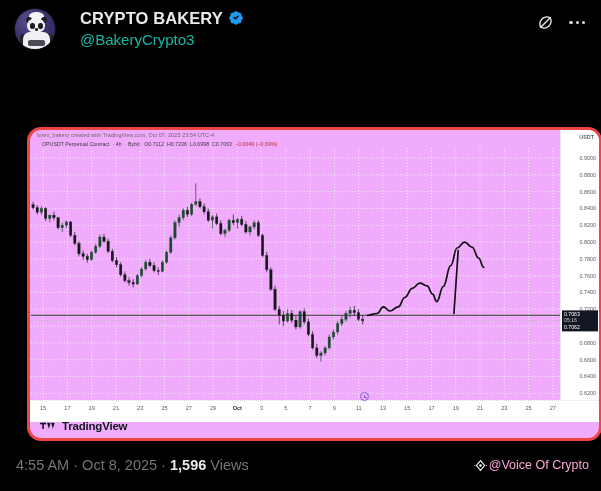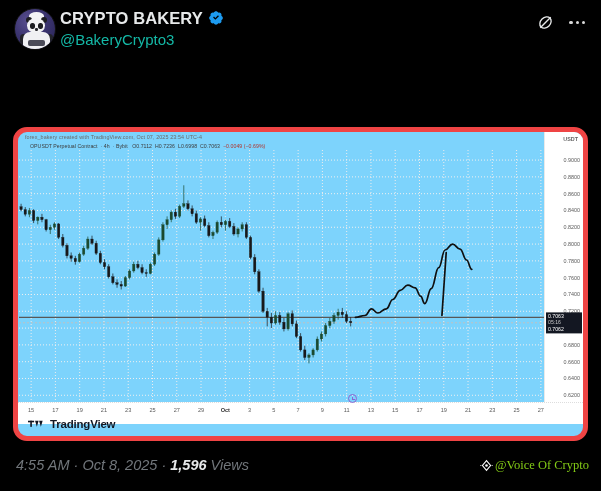--- a/index.html
+++ b/index.html
@@ -68,21 +68,21 @@
     position: absolute; top: 25px; width: 7px; height: 11px;
     background: #23232a; border-radius: 4px;
   }
   .avatar .arm-l { left: 5px; }
   .avatar .arm-r { left: 31px; }
   .avatar .tray {
     position: absolute; left: 13px; top: 31px;
     width: 17px; height: 6px; background: #4b4b58; border-radius: 2px;
   }
 
-  .names { margin-left: 4px; padding-top: 0px; }
+  .names { margin-left: 24px; padding-top: 0px; }
   .name-row { display: flex; align-items: center; }
   .display-name {
     font-size: 16.5px; font-weight: bold; color: #e7e9ea;
     letter-spacing: 0.1px; line-height: 20px;
   }
   .verified {
     width: 16px; height: 16px; margin-left: 5px;
     flex: 0 0 16px; display: block;
   }
   .handle {
@@ -100,26 +100,26 @@
   .tweet-text {
     position: absolute; left: 15px; top: 66px; width: 570px;
     font-size: 17px; line-height: 22px; color: #e7e9ea;
     letter-spacing: 0px;
   }
   .cashtag { color: #1d9bf0; }
 
   
   .chart-card {
     position: absolute;
-    left: 13px; top: 127px;
+    left: 27px; top: 127px;
     width: 575px; height: 314px;
-    background: #7dd3fc;
+    background: #f0abfc;
     border-radius: 14px;
     overflow: hidden;
-    border: 5px solid #ef4444;
+    border: 3px solid #ef4444;
   }
   .chart-inner { position: absolute; inset: 0; }
 
   .tv-watermark-top {
     position: absolute; left: 7px; top: 2px;
     font-size: 5.4px; color: #6a6a6a; letter-spacing: 0.1px;
     white-space: nowrap;
   }
   .tv-legend {
     position: absolute; left: 12px; top: 11px;
@@ -201,29 +201,28 @@
   .tv-logo { width: 17px; height: 11px; display:block; }
   .tv-footer-label {
     font-size: 11.5px; font-weight: bold; color: #131722; letter-spacing: -0.2px;
   }
 
   
   .meta {
     position: absolute; left: 16px; top: 455px;
     font-size: 14.5px; color: #71767b; line-height: 20px;
     white-space: nowrap;
-    font-style: italic;
   }
   .meta b { color: #e7e9ea; font-weight: bold; }
   .meta .sep { color: #71767b; }
 
   .watermark {
     position: absolute; right: 12px; top: 458px;
     display: flex; align-items: center; gap: 2px;
-    color: #84cc16; font-size: 12.5px; font-family: Liberation Serif, serif;
+    color: #f9a8d4; font-size: 12.5px;
   }
   .wm-icon { width: 13px; height: 13px; display:block; }
 
   svg { display: block; overflow: visible; }
 </style>
 </head>
 <body>
 
 <div class="tweet">
 

